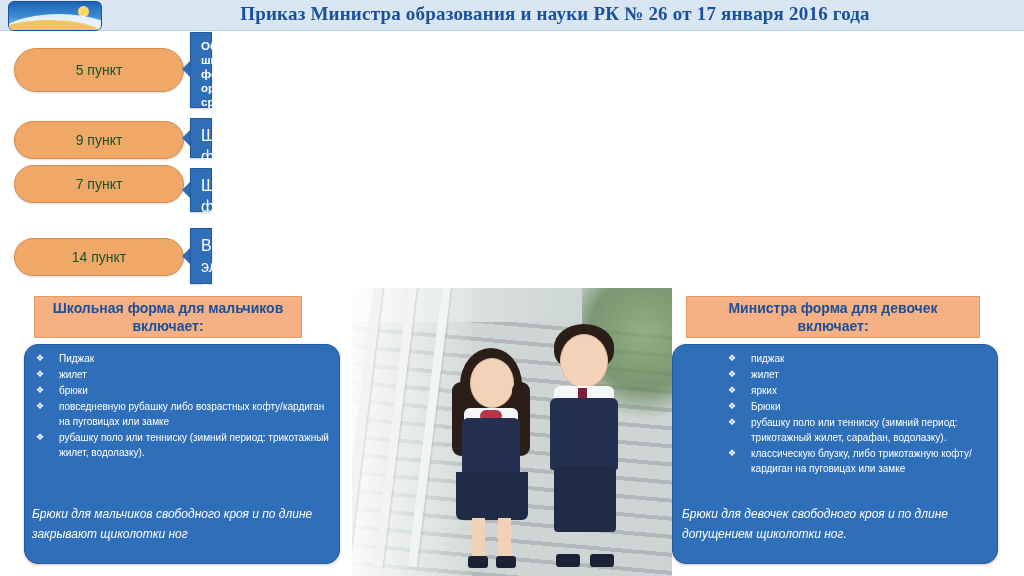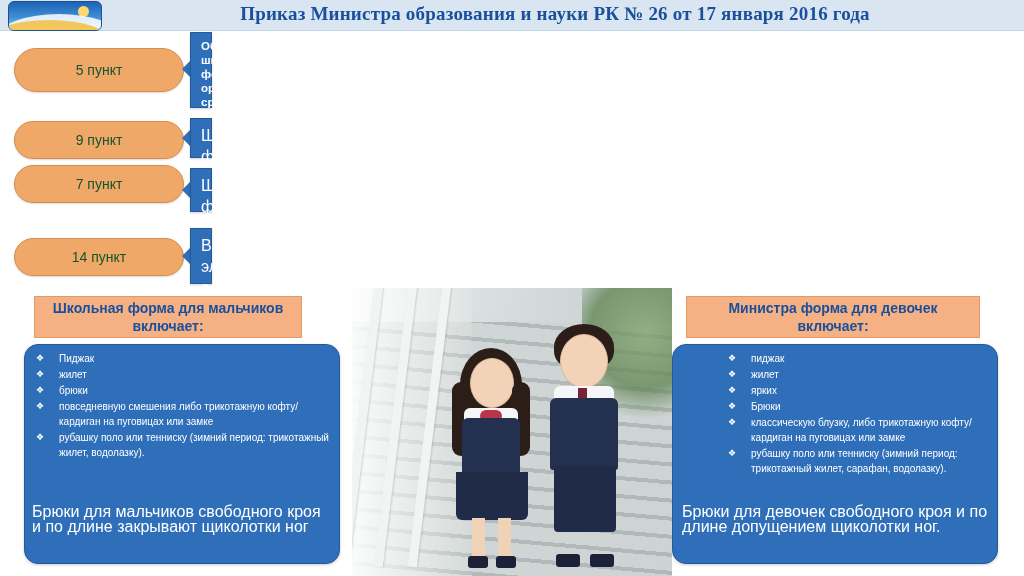--- a/index.html
+++ b/index.html
@@ -156,22 +156,23 @@
     background: #2f6fba;
     border: 1px solid #24599a;
     border-radius: 14px;
     color: #ffffff;
     box-sizing: border-box;
     box-shadow: 0 1px 3px rgba(0,0,0,.2);
   }
   .panel-note {
     position: absolute;
     color: #ffffff;
-    font-size: 16px;
-    line-height: 15px;
+    font-size: 12px;
+    line-height: 20px;
+    font-style: italic;
   }
   ul.bullets {
     margin: 0;
     padding: 6px 8px 0 26px;
     list-style: none;
   }
   ul.bullets li {
     font-size: 10px;
     line-height: 15px;
     position: relative;
@@ -321,35 +322,35 @@
   <div class="arrow"></div>
   <div class="bluebox txt-big">Включение элементов одежды религиозной принадлежности различных конфессий в школьную форму не допускается.</div>
 </div>
 
 <div class="panel-head" id="left-head">Школьная форма для мальчиков включает:</div>
 <div class="panel-body" id="left-body">
   <ul class="bullets">
     <li>Пиджак</li>
     <li>жилет</li>
     <li>брюки</li>
-    <li>повседневную смешения либо трикотажную кофту/кардиган на пуговицах или замке</li>
+    <li>повседневную рубашку либо возрастных кофту/кардиган на пуговицах или замке</li>
     <li>рубашку поло или тенниску (зимний период: трикотажный жилет, водолазку).</li>
   </ul>
 </div>
 <div class="panel-note" id="left-note">Брюки для мальчиков свободного кроя и по длине закрывают щиколотки ног</div>
 
 <div class="panel-head" id="right-head">Министра форма для девочек включает:</div>
 <div class="panel-body" id="right-body">
   <ul class="bullets centered">
     <li>пиджак</li>
     <li>жилет</li>
     <li>ярких</li>
     <li>Брюки</li>
+    <li>рубашку поло или тенниску (зимний период: трикотажный жилет, сарафан, водолазку).</li>
     <li>классическую блузку, либо трикотажную кофту/кардиган на пуговицах или замке</li>
-    <li>рубашку поло или тенниску (зимний период: трикотажный жилет, сарафан, водолазку).</li>
   </ul>
 </div>
 <div class="panel-note" id="right-note">Брюки для девочек свободного кроя и по длине допущением щиколотки ног.</div>
 
 <div class="photo">
   <div class="ph-wall"></div>
   <div class="ph-stairs"></div>
   <div class="ph-plant"></div>
   <div class="ph-rail">
     <div class="ph-rail-bar" style="left:6px;"></div>

